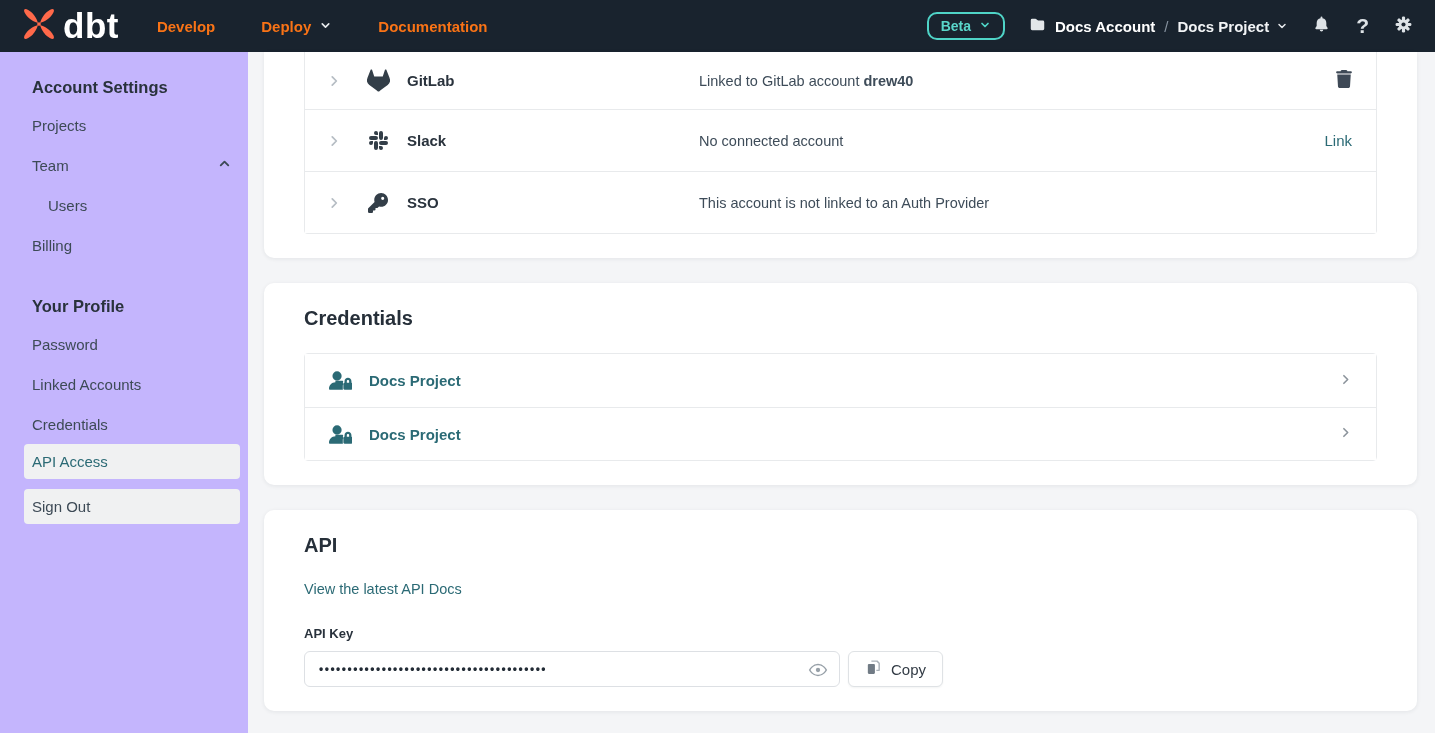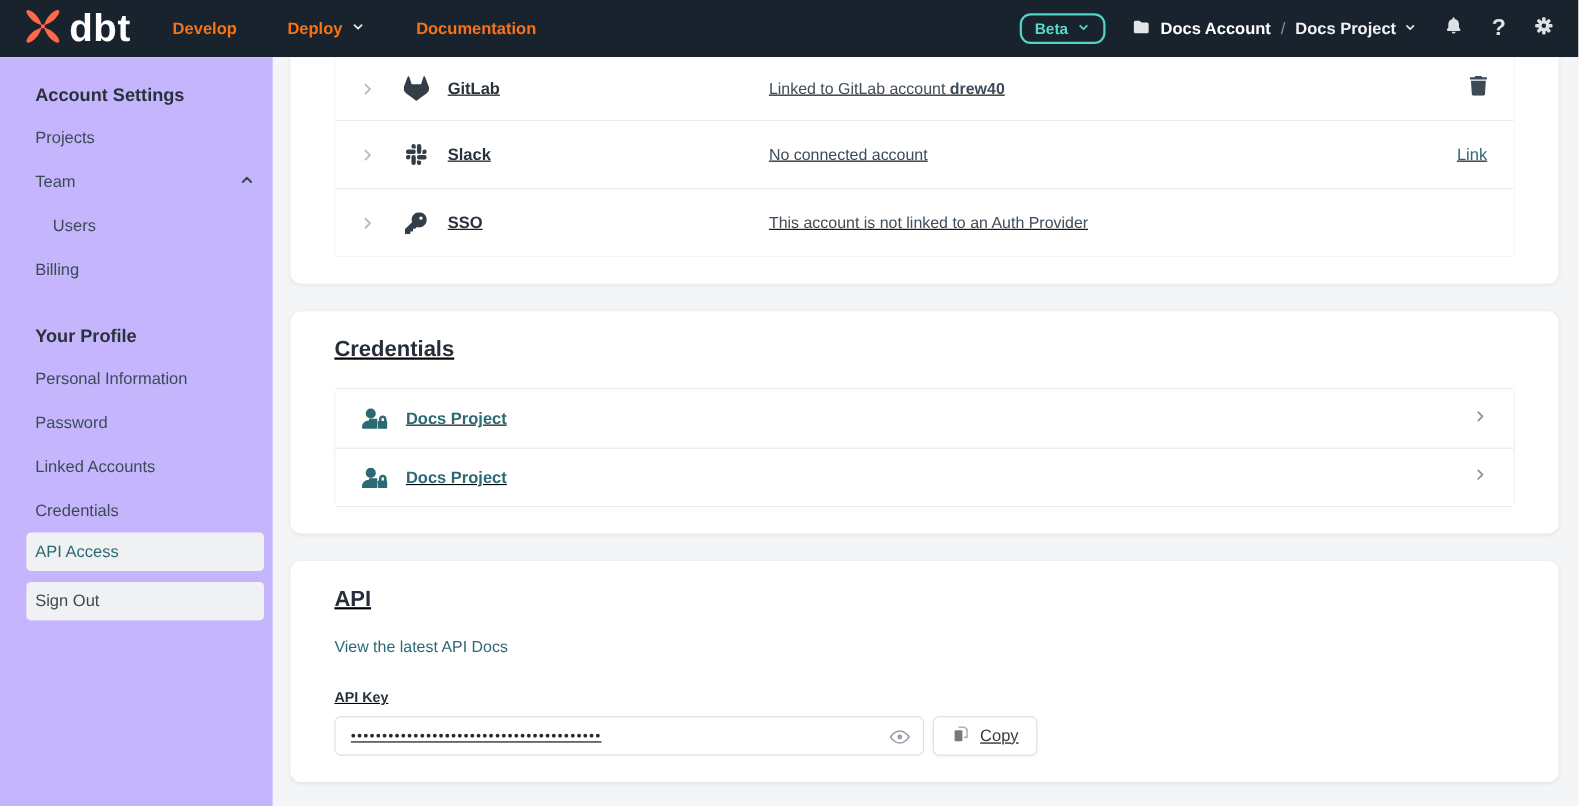--- a/index.html
+++ b/index.html
@@ -32,21 +32,21 @@
   .side-item { height:40px; display:flex; align-items:center; font-size:15px;
     color:#3d4a56; padding:0 8px; cursor:pointer; border-radius:4px; }
   .side-item.indent { padding-left:24px; }
   .side-item .spacer { flex:1; }
   .side-section2 { margin-top:32px; }
   .side-pill { background:#f0f1f2; height:35px; margin-bottom:10px; }
   .side-pill.active { color:#2b6a75; font-weight:normal; }
 
   .main { flex:1; background:#f4f5f7; padding-right:18px; }
   .card { margin-left:16px; background:#ffffff; border-radius:10px;
-    box-shadow:0 1px 4px rgba(25,35,46,.08);text-decoration:underline; }
+    box-shadow:0 1px 4px rgba(25,35,46,.08); }
   .card1 { border-radius:0 0 10px 10px; padding:0 40px 24px; }
   .card2, .card3 { margin-top:25px; padding:24px 40px; }
   .card-title { font-size:20px; font-weight:bold; color:#262f39; }
 
   
   .acct-table { border:1px solid #e8eaec; border-top:none; border-radius:0 0 4px 4px; }
   .acct-row { display:flex; align-items:center; padding:0 24px 0 22px; height:62px; background:#fff; }
   .acct-row.first { height:57px; }
   .acct-row + .acct-row { border-top:1px solid #e8eaec; }
   .expander { width:16px; margin-right:22px; display:flex; align-items:center; cursor:pointer; }
@@ -184,23 +184,20 @@
     <div class="side-item indent">
         <span>Users</span>
       </div>
     <div class="side-item">
         <span>Billing</span>
       </div>
 
     <div class="side-section2">
       <div class="side-heading">Your Profile</div>
       <div class="side-item">
-          <span>Personal Information</span>
-        </div>
-      <div class="side-item">
           <span>Password</span>
         </div>
       <div class="side-item">
           <span>Linked Accounts</span>
         </div>
       <div class="side-item">
           <span>Credentials</span>
         </div>
       <div class="side-item side-pill active">
           <span>API Access</span>

